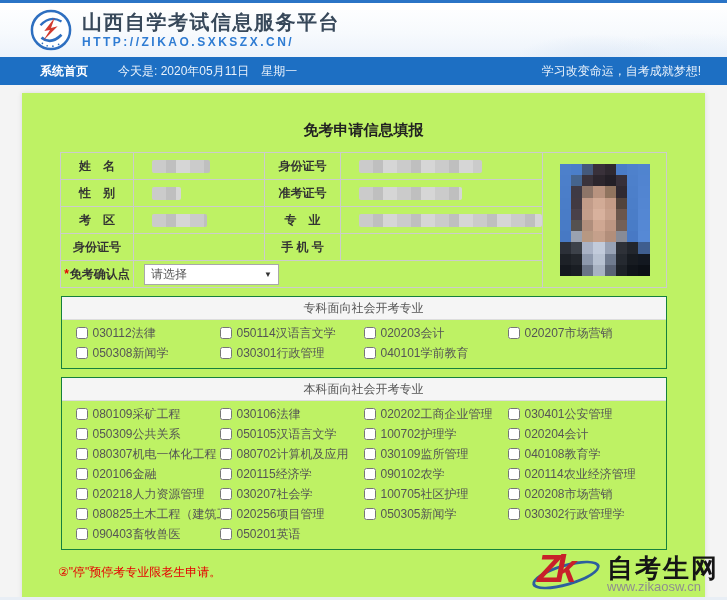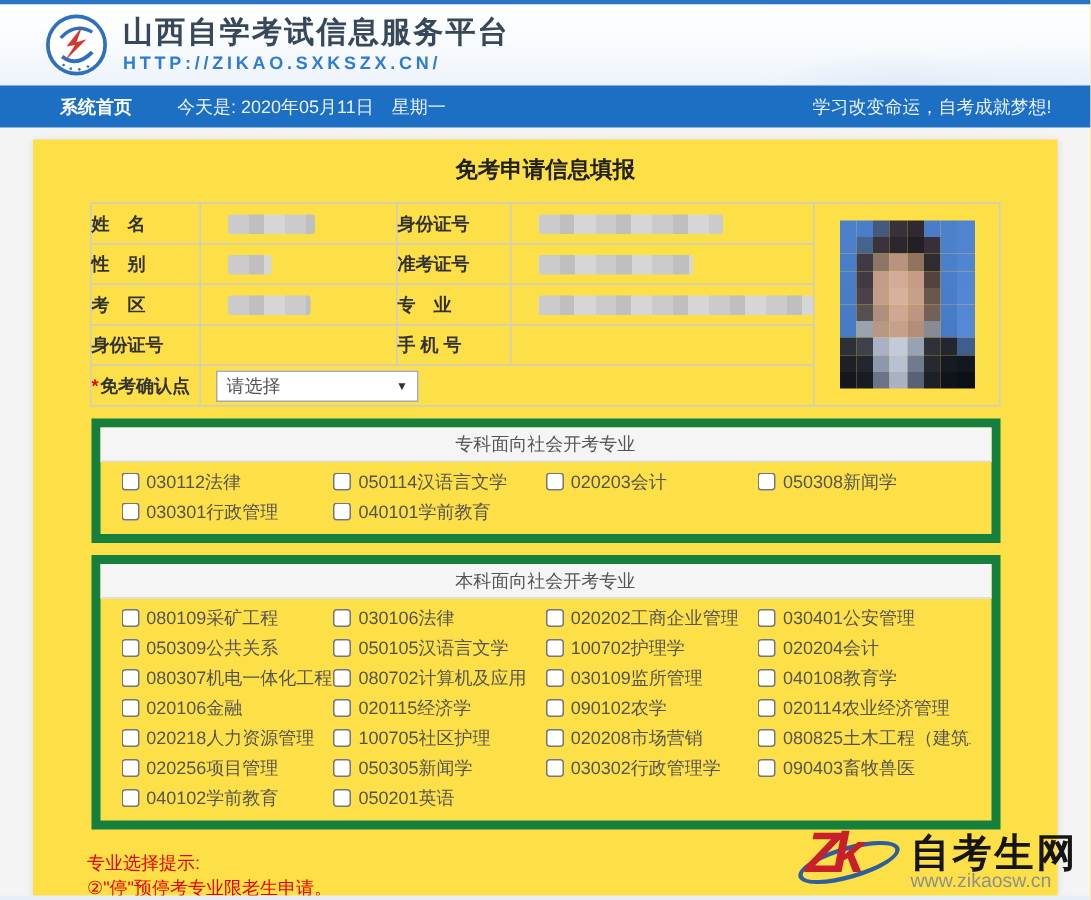--- a/index.html
+++ b/index.html
@@ -25,47 +25,47 @@
   .navbar {
     height:28px; background:#1d6fc3; color:#eaf2fb; display:flex; align-items:center;
     padding:0 26px 0 40px; font-size:12px;
   }
   .nav-home { font-weight:bold; color:#ffffff; cursor:pointer; }
   .nav-date { margin-left:30px; }
   .nav-slogan { margin-left:auto; }
   
   .card {
     position:absolute; left:22px; right:22px; top:93px; bottom:0;
-    background:#fde047; box-shadow:0 0 5px rgba(0,0,0,0.10); padding-top:9px;
+    background:#bef264; box-shadow:0 0 5px rgba(0,0,0,0.10); padding-top:26px;
   }
   .form-title { text-align:center; font-size:15px; font-weight:bold; color:#222; margin:2px 0 12px; }
   
   table.info { width:606px; margin:0 auto; border-collapse:collapse; table-layout:fixed; }
   table.info td { border:1px solid #ccc; height:27px; font-size:12px; }
-  td.lbl { font-weight:bold; color:#333; white-space:nowrap; }
+  td.lbl { text-align:center; font-weight:bold; color:#333; white-space:nowrap; }
   td.val { padding-left:8px; }
   .masked { height:13px; border-radius:2px; margin-left:10px;
     background:repeating-linear-gradient(90deg,#cbcbcb 0 14px,#bfbfbf 14px 24px,#d6d6d6 24px 38px); }
   .m-name{width:58px;} .m-id{width:123px;} .m-gender{width:29px;}
   .m-adm{width:103px;} .m-area{width:55px;} .m-major{width:183px;}
   .req { color:#e60000; margin-right:1px; }
   .select-box {
     display:inline-flex; justify-content:space-between; align-items:center;
     width:135px; height:21px; margin-left:2px; padding:0 6px;
     border:1px solid #a9a9a9; background:#fff; color:#555; cursor:pointer;
   }
   .select-box .arrow { font-size:8px; color:#333; }
   td.photo-cell { text-align:center; vertical-align:middle; }
   .photo-mosaic {
     width:90px; height:112px; margin:0 auto; display:grid;
     grid-template-columns:repeat(8,1fr); grid-template-rows:repeat(10,1fr);
   }
   .photo-mosaic i { display:block; }
   
-  .section { width:606px; margin:8px auto 0; border:6px solid #15803d; }
+  .section { width:606px; margin:8px auto 0; border:1px solid #15803d; }
   .section-hd { background:#f5f5f5; border-bottom:1px solid #ddd; height:23px; line-height:23px;
     text-align:center; font-size:12px; color:#555; }
   .section-bd { padding:3px 14px 5px; display:grid; grid-template-columns:repeat(4,1fr); }
   .chk-item { display:flex; align-items:center; height:20px; font-size:12px; color:#555;
     white-space:nowrap; overflow:hidden; cursor:pointer; }
   .chk-item input { width:12px; height:12px; margin-right:5px; flex:0 0 auto; }
   .chk-item .flag { color:#e60000; margin-left:3px; font-weight:bold; }
   
   .notes { margin:14px 0 0 36px; color:#e60000; font-size:12px; line-height:17px; }
   .bottom-strip { position:absolute; left:0; right:0; bottom:0; height:3px; background:#e8eef5; }
@@ -264,20 +264,24 @@
         <label class="chk-item">
           <input type="checkbox" style="">
           <span>050114汉语言文学</span>
         </label>
         <label class="chk-item">
           <input type="checkbox" style="">
           <span>020203会计</span>
         </label>
         <label class="chk-item">
           <input type="checkbox" style="">
+          <span>020207市场营销</span>
+        </label>
+        <label class="chk-item">
+          <input type="checkbox" style="">
           <span>050308新闻学</span>
         </label>
         <label class="chk-item">
           <input type="checkbox" style="">
           <span>030301行政管理</span>
         </label>
         <label class="chk-item">
           <input type="checkbox" style="">
           <span>040101学前教育</span>
         </label>
@@ -350,20 +354,24 @@
         <label class="chk-item">
           <input type="checkbox" style="">
           <span>020114农业经济管理</span>
         </label>
         <label class="chk-item">
           <input type="checkbox" style="">
           <span>020218人力资源管理</span>
         </label>
         <label class="chk-item">
           <input type="checkbox" style="">
+          <span>030207社会学</span>
+        </label>
+        <label class="chk-item">
+          <input type="checkbox" style="">
           <span>100705社区护理</span>
         </label>
         <label class="chk-item">
           <input type="checkbox" style="">
           <span>020208市场营销</span>
         </label>
         <label class="chk-item">
           <input type="checkbox" style="">
           <span>080825土木工程（建筑工...</span>
         </label>
@@ -378,31 +386,26 @@
         <label class="chk-item">
           <input type="checkbox" style="">
           <span>030302行政管理学</span>
         </label>
         <label class="chk-item">
           <input type="checkbox" style="">
           <span>090403畜牧兽医</span>
         </label>
         <label class="chk-item">
           <input type="checkbox" style="">
-          <span>040102学前教育</span>
-        </label>
-        <label class="chk-item">
-          <input type="checkbox" style="">
           <span>050201英语</span>
         </label>
       </div>
   </div>
 
   <div class="notes">
-    <div>专业选择提示:</div>
     <div>②"停"预停考专业限老生申请。</div>
   </div>
 
 </div>
 
 <div class="watermark">
   <div class="zk-logo">
     <div class="zk-ellipse"></div>
     <div class="zk-letters">Zk</div>
   </div>

